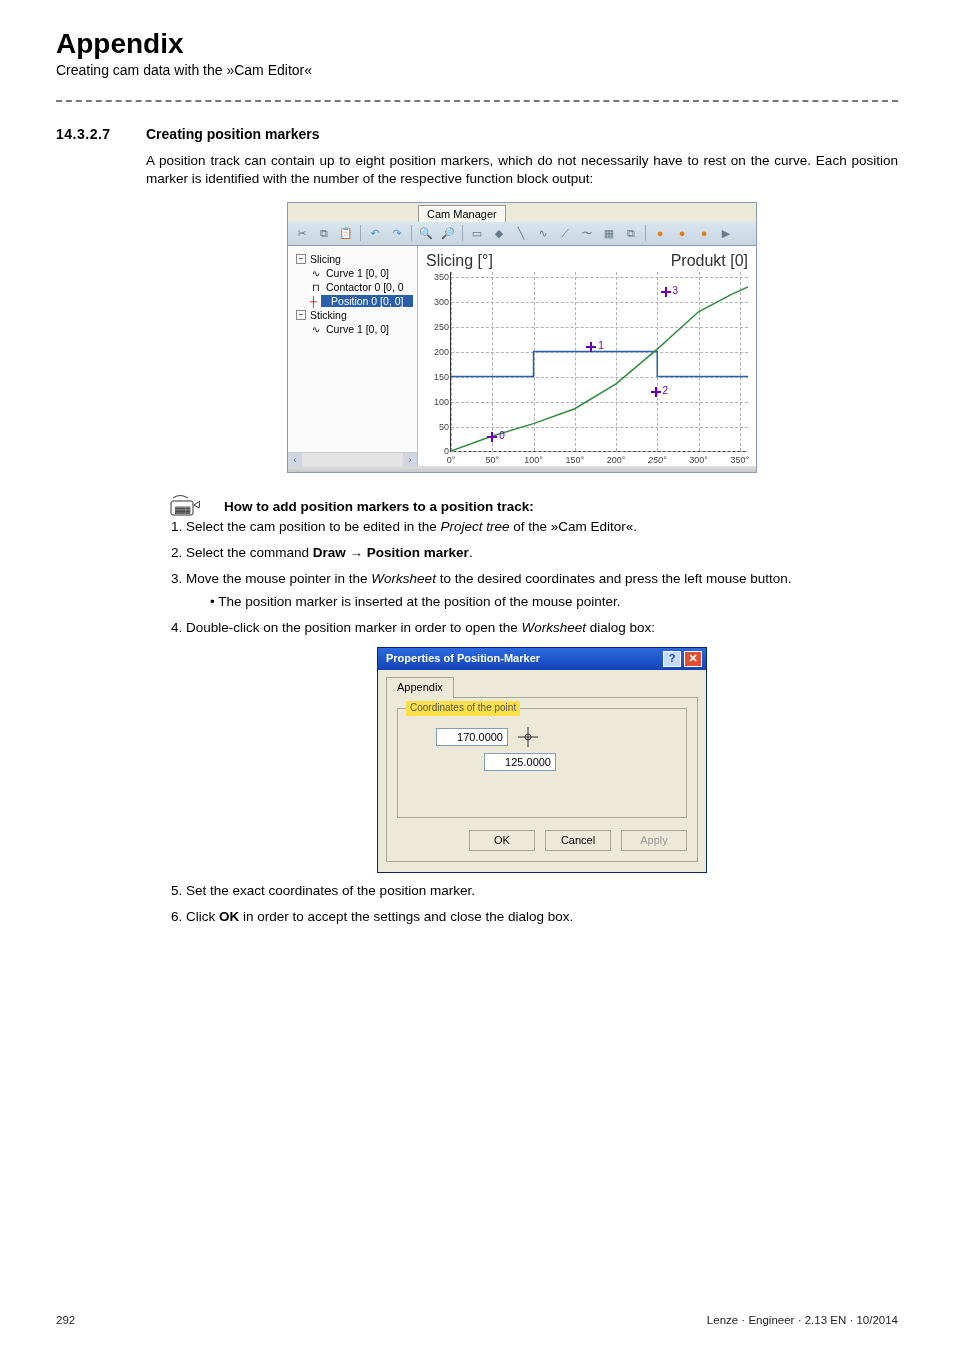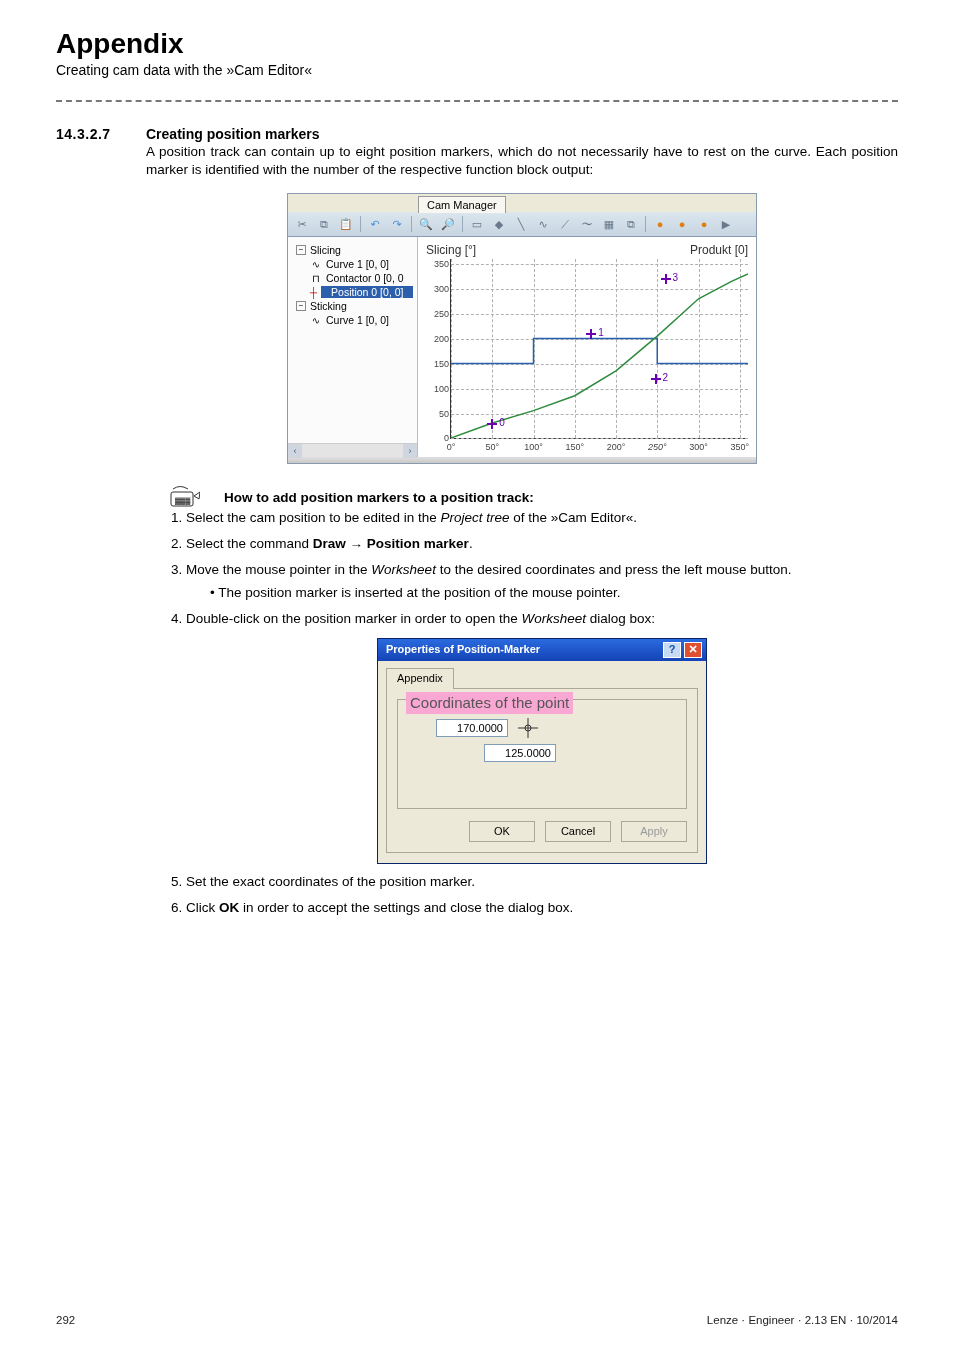--- a/index.html
+++ b/index.html
@@ -18,21 +18,21 @@
     margin: 22px 0 24px 0;
     border: none;
     border-top: 2px dashed #777;
     width: 100%;
   }
   .section-row { display: flex; gap: 18px; }
   .section-num { font-size: 14px; font-weight: 700; letter-spacing: .5px; width: 72px; flex: 0 0 72px; }
   .section-title { font-size: 14px; font-weight: 700; }
   .intro {
     margin-left: 90px;
-    margin-top: 1px;
+    margin-top: 10px;
     font-size: 13.5px;
     line-height: 1.35;
     text-align: justify;
   }
   .fig-wrap { margin: 14px 0 10px 90px; display:flex; justify-content:center; }
 
   
   .cm-window {
     width: 470px;
     border: 1px solid #8a9bb0;
@@ -82,21 +82,21 @@
   .tree-ico { display:inline-block; width:12px; text-align:center; font-size:10px;}
   .tree-hi { background:#2b5fab; color:#fff; padding:0 10px; }
   .tree-scroll { position:absolute; bottom:0; left:0; right:0; height:14px; background:#e4e4e4; display:flex; justify-content:space-between; border-top:1px solid #ccc;}
   .scroll-btn { width:14px; height:14px; background:#cfd6df; display:flex; align-items:center; justify-content:center; font-size:9px; color:#3b5e8c;}
 
   .cm-chart {
     flex:1;
     padding:6px 8px 4px 8px;
     position:relative;
   }
-  .chart-title-row { display:flex; justify-content:space-between; font-size:12px; color:#333; margin-bottom:2px;}
+  .chart-title-row { display:flex; justify-content:space-between; font-size:16px; color:#333; margin-bottom:2px;}
   .axes {
     position:relative;
     height:180px;
     margin-left:24px;
     border-left:1px solid #333;
     border-bottom:1px solid #333;
   }
   .hgrid { position:absolute; left:0; right:0; border-top:1px dashed #b0b0b0; }
   .vgrid { position:absolute; top:0; bottom:0; border-left:1px dashed #b0b0b0; }
   .ytick { position:absolute; left:-24px; width:22px; text-align:right; font-size:9px; color:#444; transform:translateY(-50%);}
@@ -136,21 +136,21 @@
     font-weight:600;
   }
   .dlg-titlebar-right { display:flex; gap:3px; }
   .dlg-btn { width:18px; height:16px; border:1px solid #fff; display:flex; align-items:center; justify-content:center; font-size:11px;}
   .dlg-help { background:#c8dbf5; color:#1b4da6; }
   .dlg-close { background:#e05030; color:#fff; }
   .dlg-body { padding:6px 8px 10px 8px; }
   .dlg-tab { display:inline-block; padding:2px 10px; border:1px solid #aca899; border-bottom:none; background:#ece9d8; font-size:11px; position:relative; top:1px;}
   .dlg-panel { border:1px solid #aca899; background:#ece9d8; padding:10px;}
   .dlg-group { border:1px solid #aca899; padding:18px 14px 20px 14px; position:relative; height:110px;}
-  .dlg-group-legend { position:absolute; top:-8px; left:8px; background:#f9a8d4; padding:0 4px; font-size:15px; color:#555;}
+  .dlg-group-legend { position:absolute; top:-8px; left:8px; background:#fde047; padding:0 4px; font-size:10px; color:#555;}
   .coord-row { display:flex; align-items:center; gap:10px; margin-left:24px;}
   .coord-input { width:72px; height:18px; border:1px solid #7f9db9; background:#fff; font-size:11px; padding:1px 4px; text-align:right;}
   .coord-cross { position:relative; width:20px; height:20px; }
   .coord-cross svg { overflow:visible; }
   .dlg-actions { display:flex; gap:10px; justify-content:flex-end; margin-top:12px;}
   .dlg-action { width:66px; height:21px; border:1px solid #aca899; background:#ece9d8; font-size:11px; display:flex; align-items:center; justify-content:center;}
   .dlg-action.disabled { color:#9a9a9a; }
 
   .footer {
     position:absolute;

